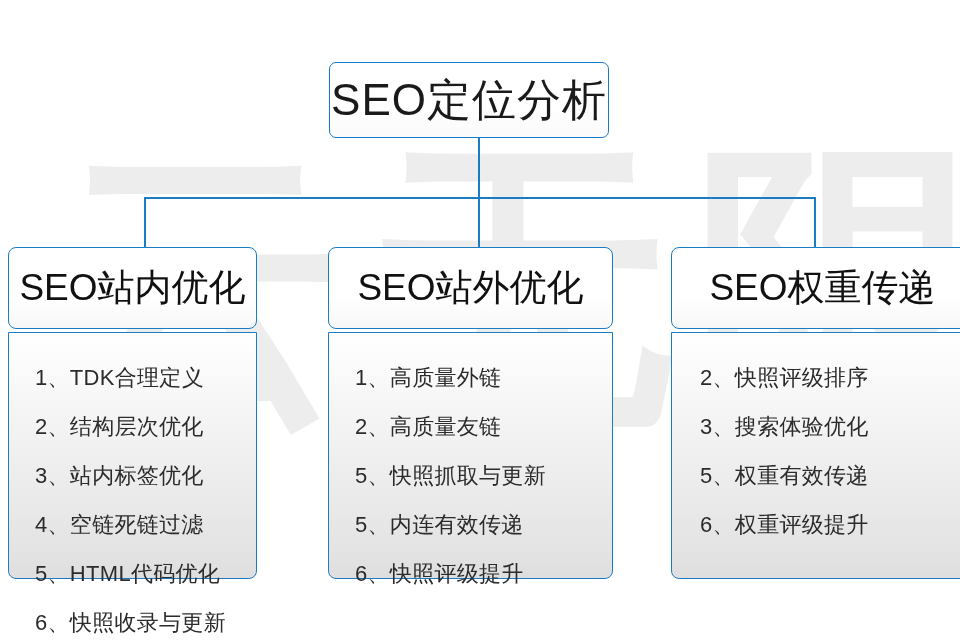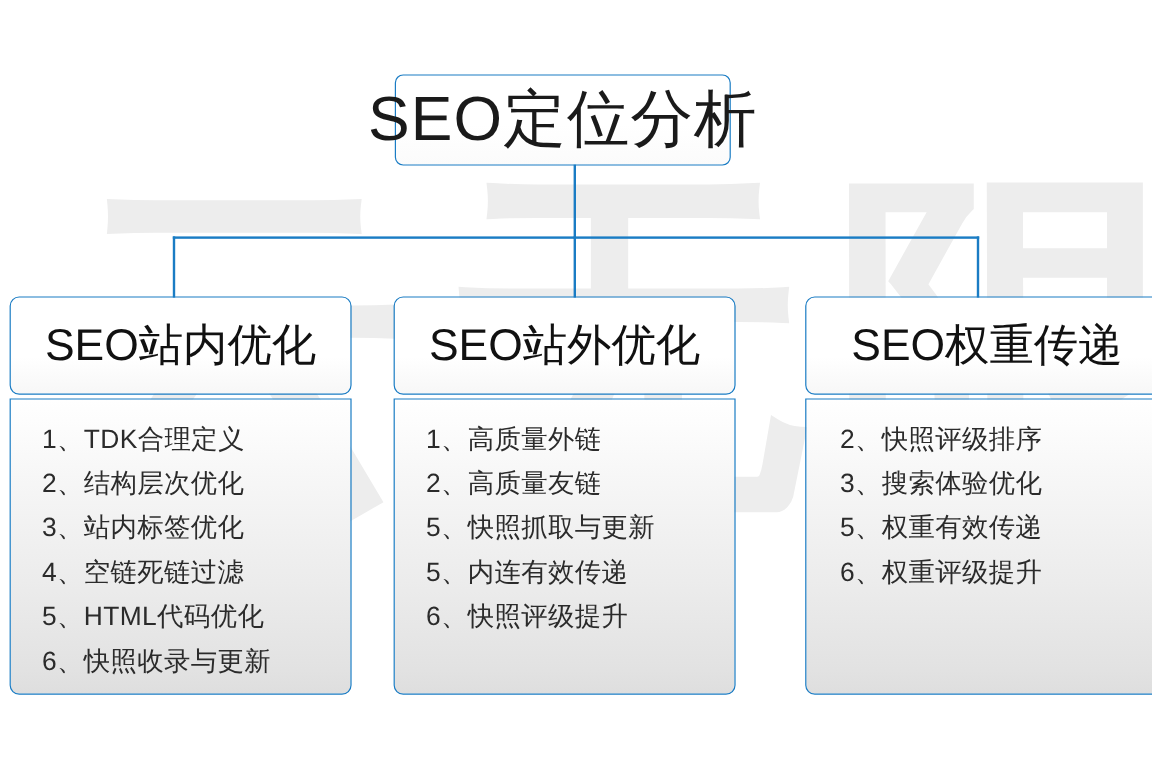--- a/index.html
+++ b/index.html
@@ -70,33 +70,33 @@
     box-sizing: border-box;
     border: 1.5px solid #1a7cc4;
     border-radius: 7px;
     background: linear-gradient(to bottom, #ffffff 0%, #ffffff 55%, #fbfbfb 100%);
     display: flex;
     align-items: center;
     justify-content: center;
     z-index: 3;
   }
   .root-box .title {
-    font-size: 52px;
+    font-size: 44px;
     color: #1a1a1a;
     letter-spacing: 1px;
     white-space: nowrap;
   }
 
   
   .col {
     position: absolute;
     top: 247px;
     z-index: 3;
   }
-  .col-0 { left: 8px;   width: 285px; }
+  .col-0 { left: 8px;   width: 249px; }
   .col-1 { left: 328px; width: 285px; border-radius: 15px; }
   .col-2 { left: 671px; width: 303px; }
 
   .col-head {
     box-sizing: border-box;
     height: 82px;
     border: 1.5px solid #1a7cc4;
     border-radius: 8px;
     background: linear-gradient(to bottom, #ffffff 0%, #ffffff 62%, #f7f7f7 100%);
     display: flex;
@@ -132,20 +132,21 @@
     list-style: none;
     margin: 0;
     padding: 0 0 0 26px;
   }
   .col-body li {
     font-size: 22px;
     line-height: 37px;
     color: #2b2b2b;
     white-space: nowrap;
     letter-spacing: 0.3px;
+    margin-top: 12px;
   }
   .col-2 .col-body ul { padding-left: 28px; }
   .col-1 .col-body ul { padding-left: 26px; }
 </style>
 </head>
 <body>
 
 <div id="canvas">
 
   <div class="watermark">

